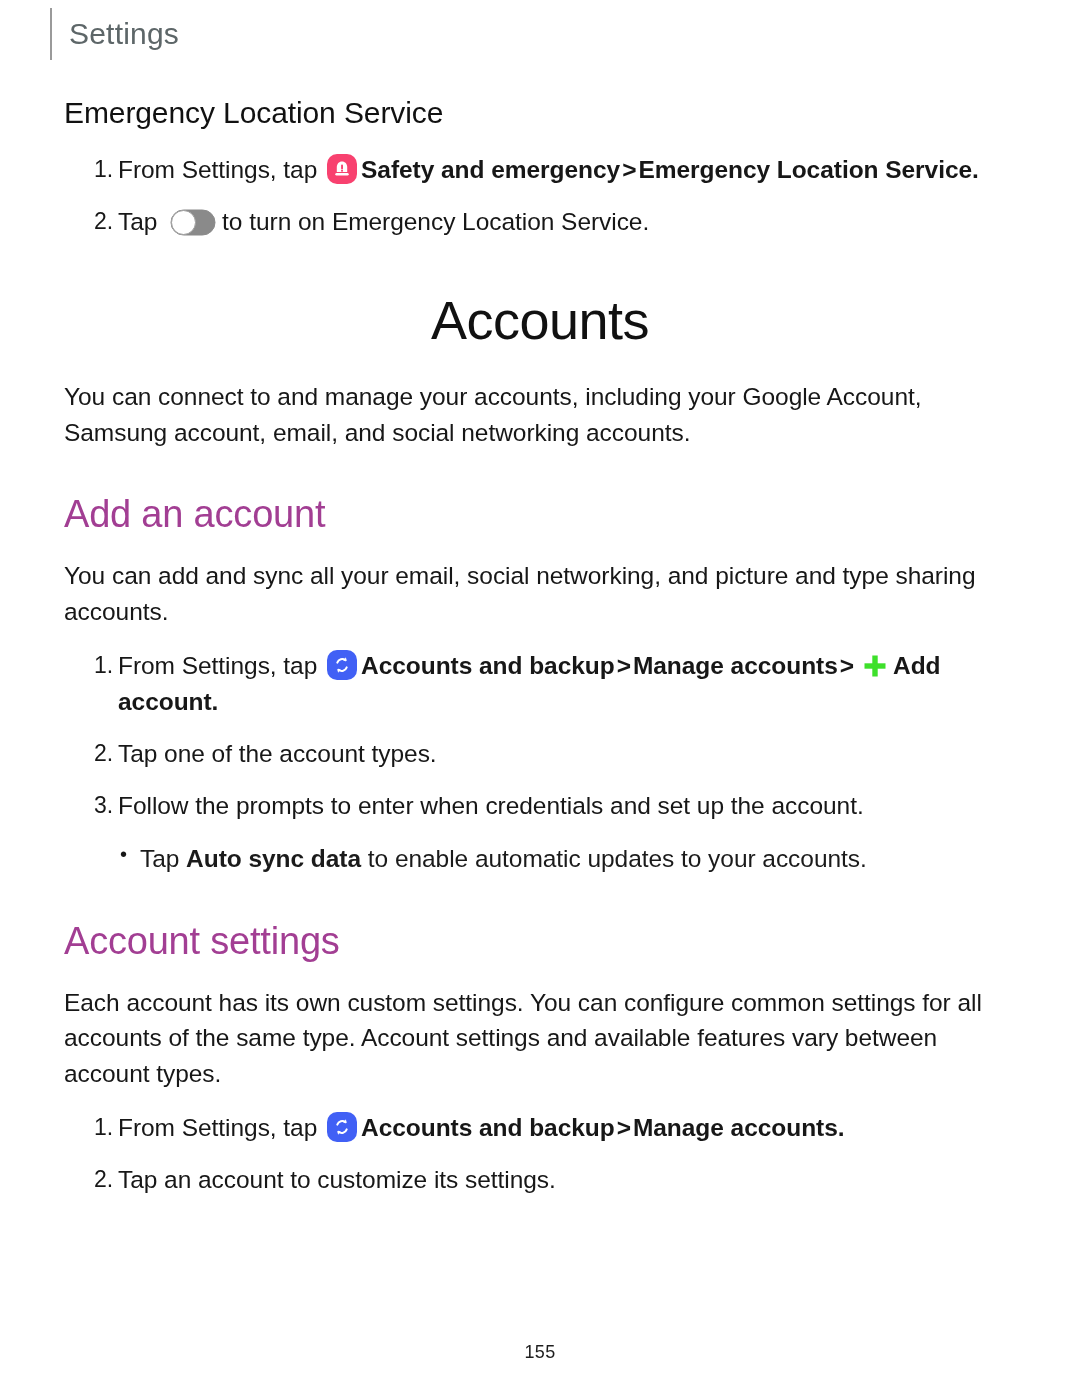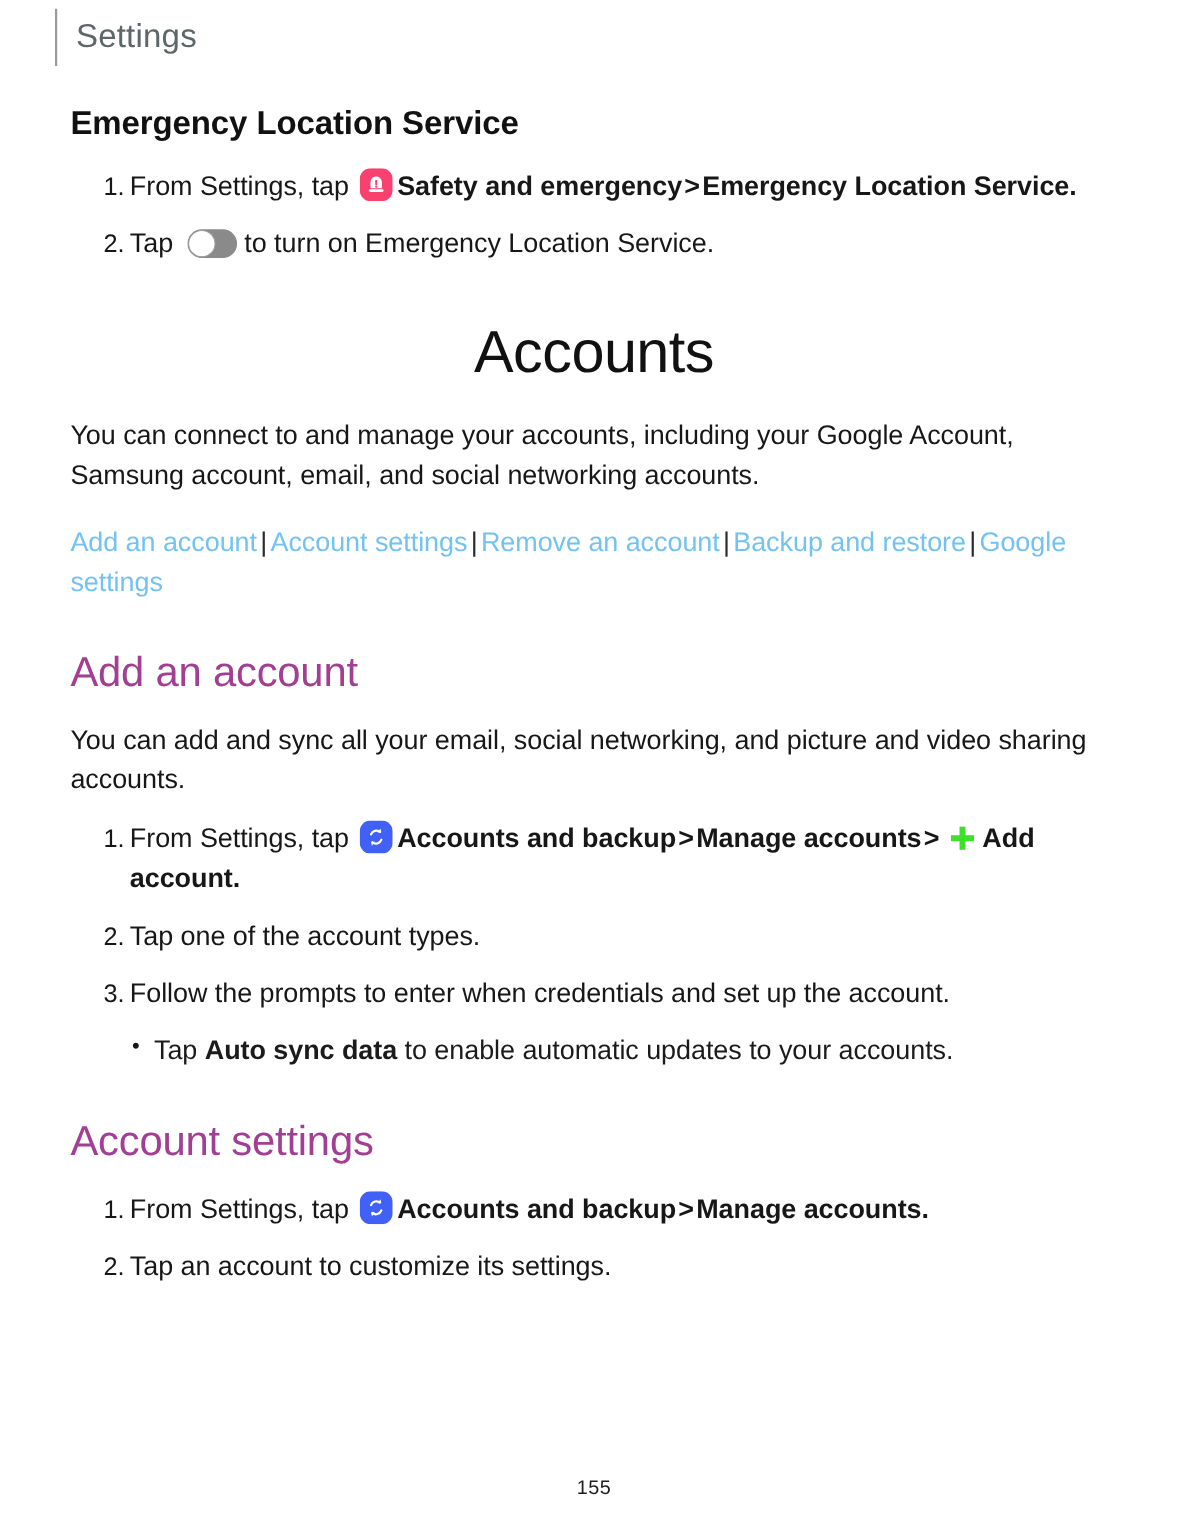--- a/index.html
+++ b/index.html
@@ -45,21 +45,21 @@
   
   .content {
     position: absolute;
     left: 64px;
     top: 96px;
     width: 952px;
   }
 
   h2.sub-head {
     font-size: 30px;
-    font-weight: 700;
+    font-weight: 400;
     letter-spacing: -0.1px;
     color: #111111;
     margin: 0 0 22px 0;
     line-height: 1.12;
   }
 
   h1.big-head {
     font-size: 54px;
     font-weight: 400;
     color: #111111;
@@ -229,27 +229,24 @@
             <circle cx="13.5" cy="13.5" r="12" fill="#ffffff" stroke="#9d9d9d" stroke-width="1"></circle>
           </svg>
         </span><span>to turn on Emergency Location Service.</span>
       </li>
     </ol>
 
     <h1 class="big-head">Accounts</h1>
 
     <p class="body">You can connect to and manage your accounts, including your Google Account, Samsung account, email, and social networking accounts.</p>
 
-    <div class="linkbar">
-      <a href="#">Add an account</a><span class="sep">|</span><a href="#">Account settings</a><span class="sep">|</span><a href="#">Remove an account</a><span class="sep">|</span><a href="#">Backup and restore</a><span class="sep">|</span><a href="#">Google settings</a>
-    </div>
 
     <h3 class="purple-head">Add an account</h3>
 
-    <p class="body">You can add and sync all your email, social networking, and picture and video sharing accounts.</p>
+    <p class="body">You can add and sync all your email, social networking, and picture and type sharing accounts.</p>
 
     <ol class="steps">
       <li>
         <span class="num">1.</span><span>From Settings, tap </span><span class="ic ic-sync">
           <svg viewBox="0 0 30 30" width="30" height="30" aria-hidden="true">
             <rect x="0" y="0" width="30" height="30" rx="10" ry="10" fill="#4160f5"></rect>
             <path d="M10.3 12.6a5.2 5.2 0 0 1 8.2-2.3" fill="none" stroke="#ffffff" stroke-width="2" stroke-linecap="round"></path>
             <path d="M19.7 17.4a5.2 5.2 0 0 1-8.2 2.3" fill="none" stroke="#ffffff" stroke-width="2" stroke-linecap="round"></path>
             <path d="M18.9 7.2l0.7 3.4-3.4 0.3z" fill="#ffffff"></path>
             <path d="M11.1 22.8l-0.7-3.4 3.4-0.3z" fill="#ffffff"></path>
@@ -268,20 +265,21 @@
         <span class="num">3.</span><span>Follow the prompts to enter when credentials and set up the account.</span>
       </li>
     </ol>
 
     <ul class="bullets">
       <li><span>Tap </span><span class="bold">Auto sync data</span><span> to enable automatic updates to your accounts.</span></li>
     </ul>
 
     <h3 class="purple-head">Account settings</h3>
 
+    <p class="body">Each account has its own custom settings. You can configure common settings for all accounts of the same type. Account settings and available features vary between account types.</p>
 
     <ol class="steps">
       <li>
         <span class="num">1.</span><span>From Settings, tap </span><span class="ic ic-sync">
           <svg viewBox="0 0 30 30" width="30" height="30" aria-hidden="true">
             <rect x="0" y="0" width="30" height="30" rx="10" ry="10" fill="#4160f5"></rect>
             <path d="M10.3 12.6a5.2 5.2 0 0 1 8.2-2.3" fill="none" stroke="#ffffff" stroke-width="2" stroke-linecap="round"></path>
             <path d="M19.7 17.4a5.2 5.2 0 0 1-8.2 2.3" fill="none" stroke="#ffffff" stroke-width="2" stroke-linecap="round"></path>
             <path d="M18.9 7.2l0.7 3.4-3.4 0.3z" fill="#ffffff"></path>
             <path d="M11.1 22.8l-0.7-3.4 3.4-0.3z" fill="#ffffff"></path>

